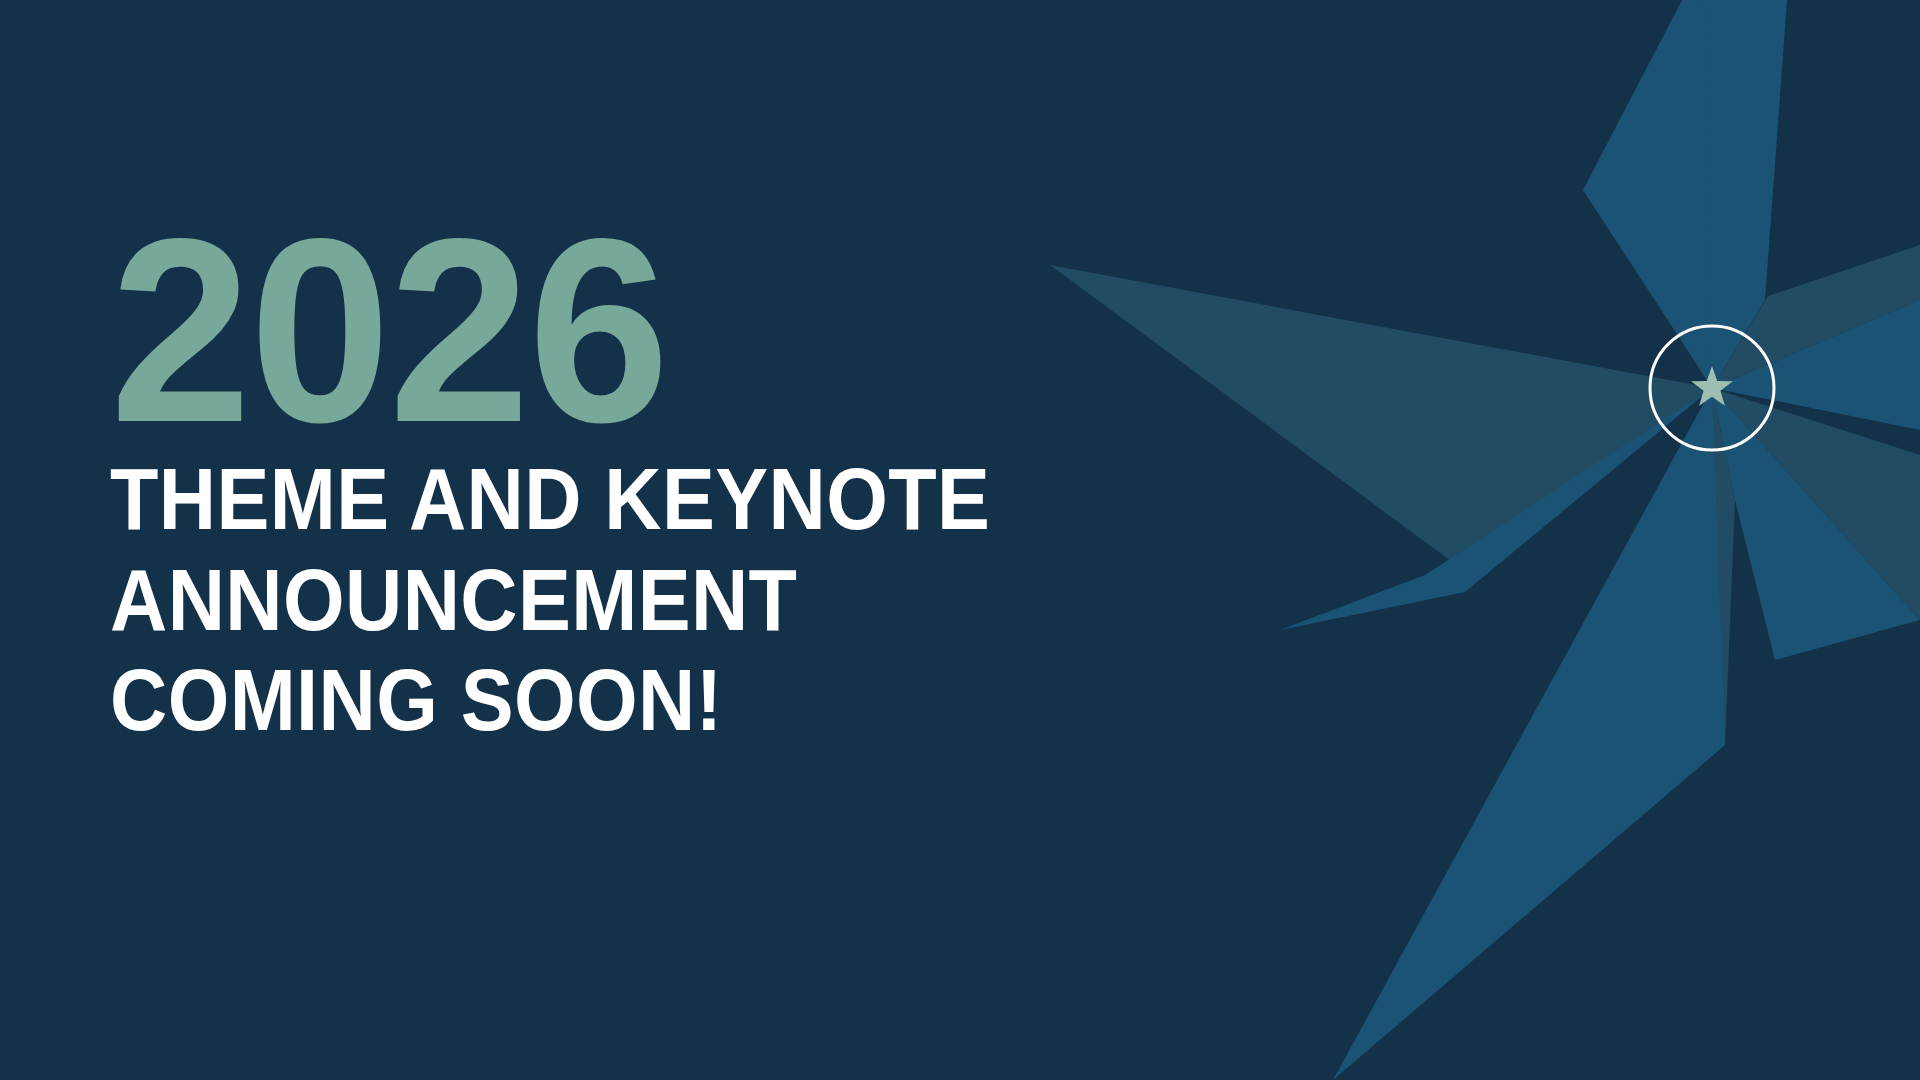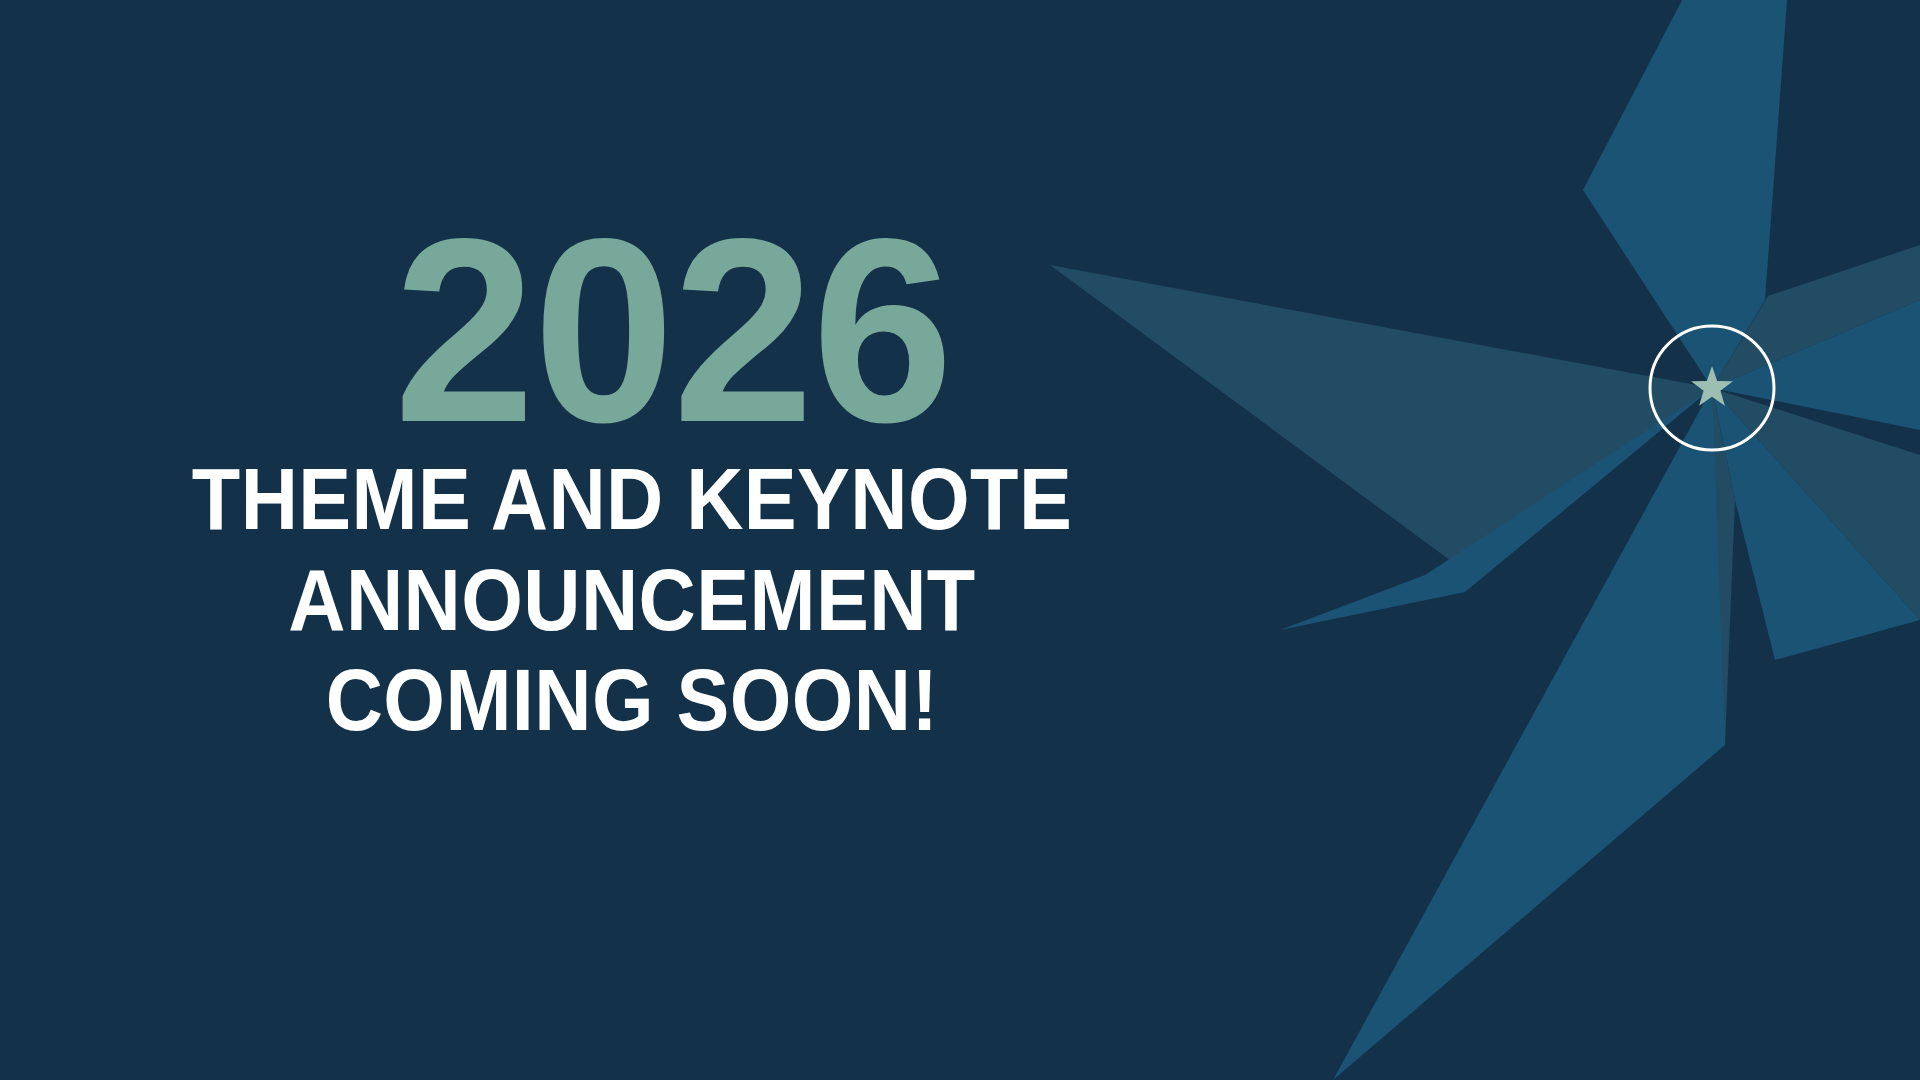--- a/index.html
+++ b/index.html
@@ -7,21 +7,20 @@
     margin: 0;
     padding: 0;
     background: #0f2538;
   }
   #slide {
     position: relative;
     width: 1920px;
     height: 1080px;
     overflow: hidden;
     font-family: "Liberation Sans", "DejaVu Sans", sans-serif;
-    text-align: center;
   }
   #bg-layer {
     position: absolute;
     inset: 0;
     width: 100%;
     height: 100%;
   }
   #starburst-svg {
     position: absolute;
     inset: 0;

